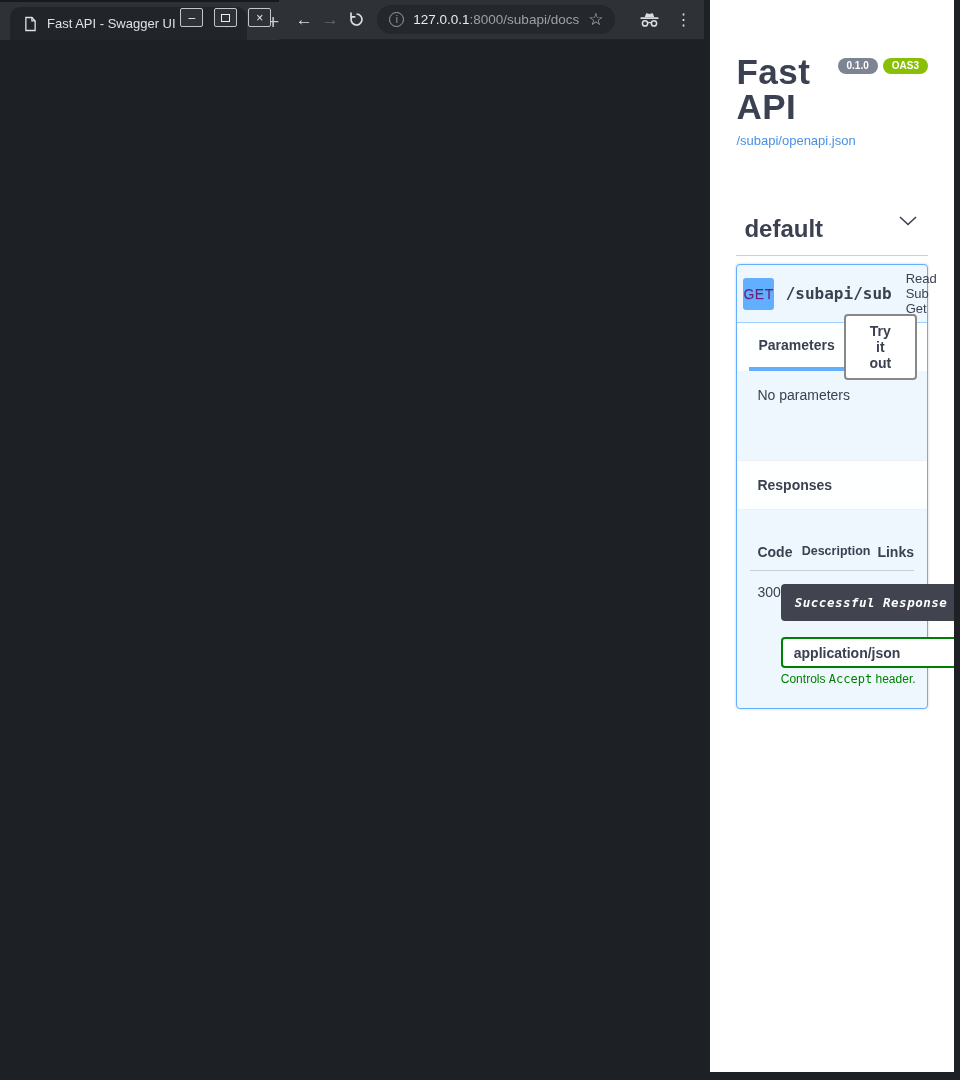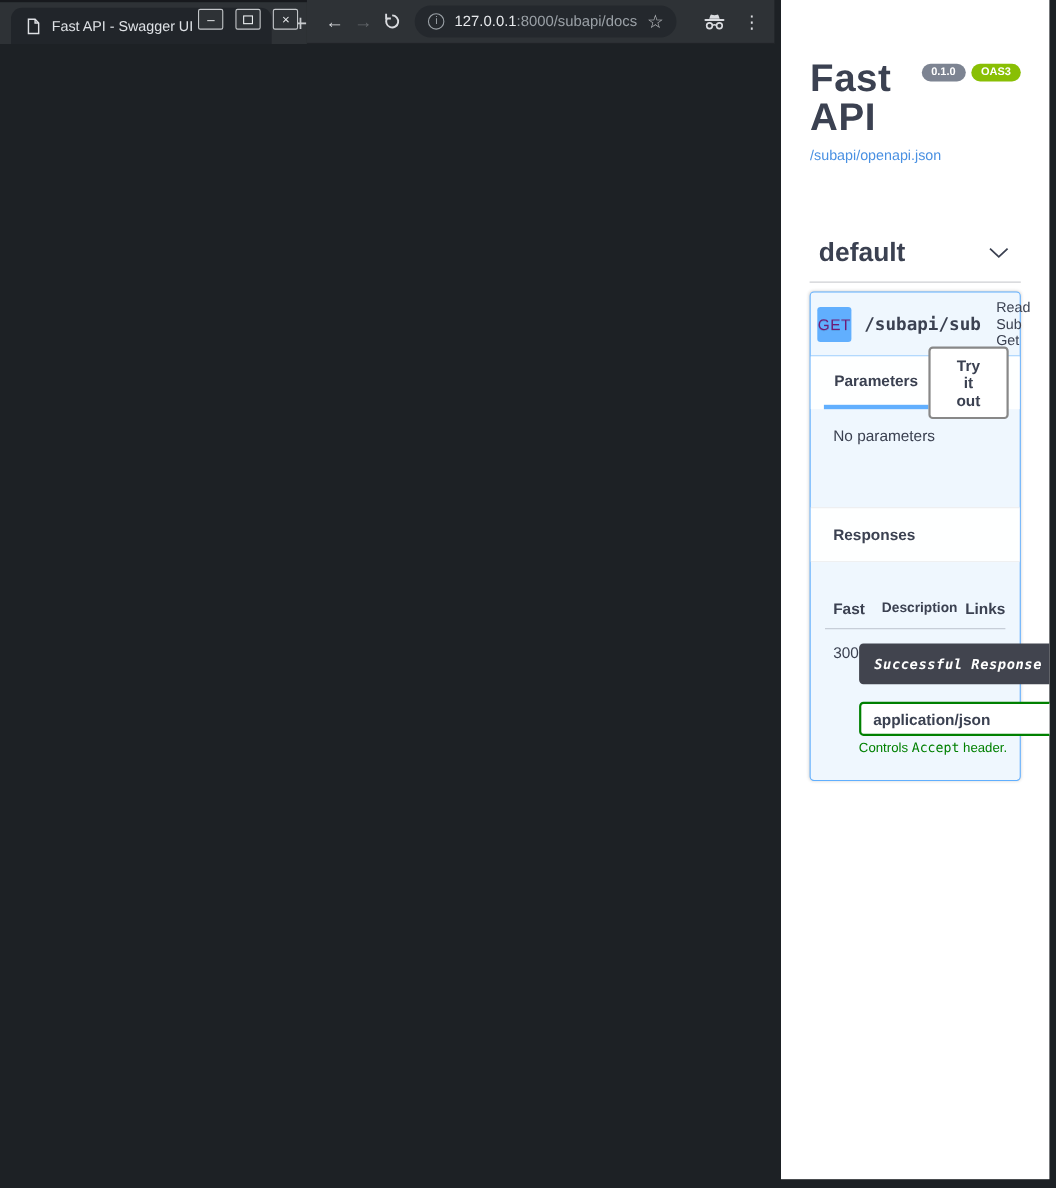--- a/index.html
+++ b/index.html
@@ -48,21 +48,21 @@
   .info { margin-top: 54px; }
   .title-row { display: flex; align-items: flex-start; }
   .api-title { font-size: 35px; font-weight: 700; color: #3b4151; letter-spacing: .5px; line-height: 1; }
   .badges { display: flex; gap: 5px; margin: 4px 0 0 10px; }
   .badge { font-size: 10px; font-weight: 700; color: #fff; padding: 3px 9px;
            border-radius: 14px; line-height: 1; }
   .badge-version { background: #7d8492; }
   .badge-oas { background: #89bf04; }
   .spec-link { color: #4990e2; font-size: 13px; margin-top: 9px; text-decoration: none; display: inline-block; }
 
-  .tag-row { margin-top: 56px; display: flex; justify-content: space-between; align-items: center;
+  .tag-row { margin-top: 56px; display: flex; justify-content: space-between; align-items: flex-start;
              padding: 10px 10px 12px 8px; border-bottom: 1px solid rgba(59,65,81,.25); cursor: pointer; }
   .tag-name { font-size: 24px; font-weight: 600; color: #3b4151; }
 
   .opblock { margin-top: 8px; border: 1px solid #61affe; border-radius: 4px;
              background: #eff7fe; box-shadow: 0 0 3px rgba(0,0,0,.19); }
   .op-summary { display: flex; align-items: center; padding: 6px;
                 border-bottom: 1px solid rgba(97,175,254,.55); cursor: pointer; }
   .method { width: 112px; padding: 8px 0; text-align: center; background: #61affe; color: #701a75;
             font-weight: 400; font-size: 14px; border-radius: 3px;
             text-shadow: 0 1px 0 rgba(0,0,0,.1); letter-spacing: .5px; }
@@ -190,21 +190,21 @@
           <span class="param-tab">Parameters</span>
           <button class="tryout">Try it out</button>
         </div>
 
         <div class="no-params">No parameters</div>
 
         <div class="resp-header">Responses</div>
 
         <div class="resp-body">
           <div class="resp-cols">
-            <span class="col-code">Fast</span>
+            <span class="col-code">Code</span>
             <span class="col-desc">Description</span>
             <span class="col-links">Links</span>
           </div>
 
           <div class="resp-row">
             <span class="cell-code">300</span>
             <div class="cell-desc">
               <div class="desc-box">Successful Response</div>
               <div class="media-select">
                 <span>application/json</span>

